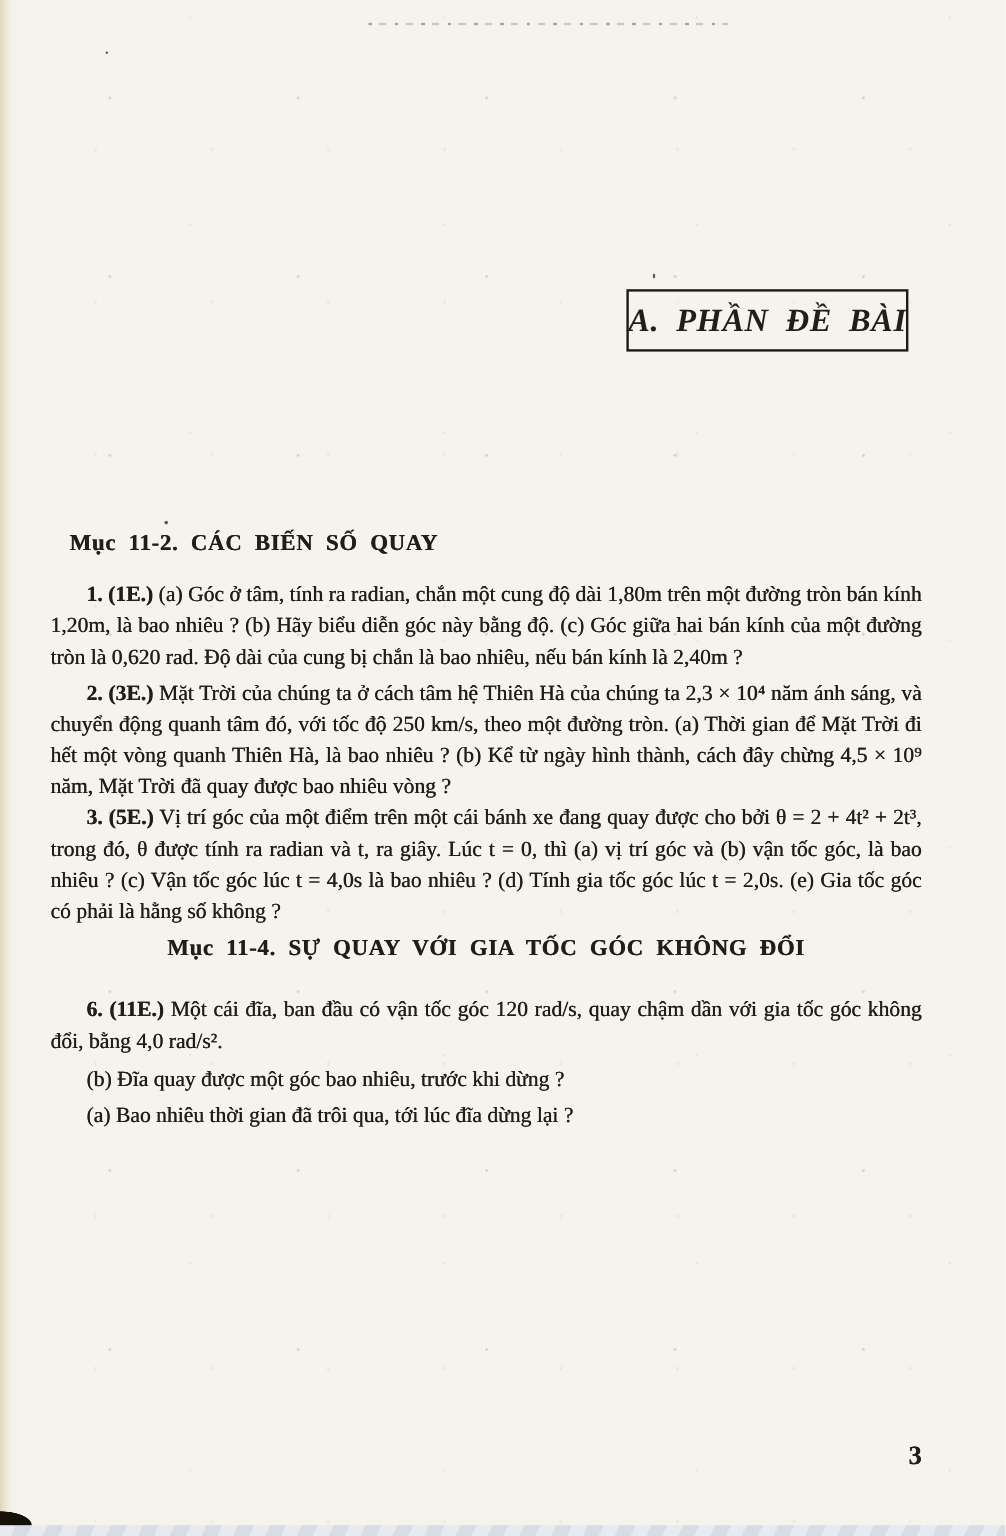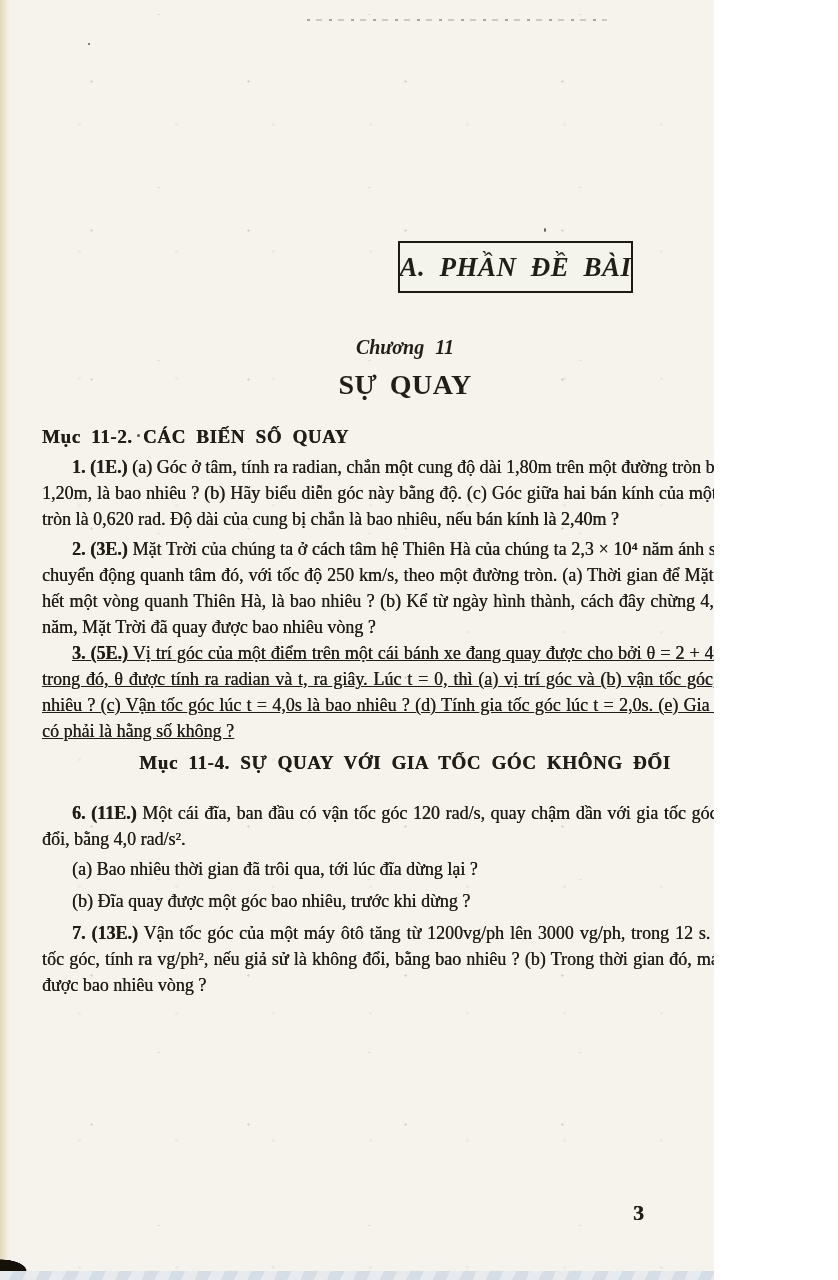--- a/index.html
+++ b/index.html
@@ -3,21 +3,21 @@
 <meta charset="utf-8">
 <title></title>
 <style>
   html,body{margin:0;padding:0;}
   body{
     width:838px;height:1280px;
     font-family:"Liberation Serif","DejaVu Serif",serif;
     background:#ffffff;
   }
   .page{
-    position:relative;width:714px;height:1280px;overflow:hidden;
+    position:relative;width:838px;height:1280px;overflow:hidden;
     background-color:#f5f3ec;
     background-image:
       radial-gradient(rgba(95,85,70,.20) 1px, rgba(95,85,70,0) 1.4px),
       radial-gradient(rgba(130,118,95,.13) 1px, rgba(130,118,95,0) 1.3px),
       radial-gradient(rgba(160,150,125,.10) 1.2px, rgba(160,150,125,0) 1.5px);
     background-size:157px 149px, 211px 173px, 97px 127px;
     background-position:13px 7px, 53px 101px, 31px 61px;
     color:#211e19;
   }
   
@@ -56,29 +56,29 @@
   .chapter-label{font-size:20px;font-weight:bold;font-style:italic;word-spacing:6px;}
   .chapter-title{font-size:28px;font-weight:bold;margin-top:10px;letter-spacing:.5px;word-spacing:5px;}
 
   
   .text-col{
     position:absolute;left:42px;width:726px;top:424px;
     font-size:18px;line-height:26px;
     text-shadow:.3px 0 0 currentColor;
   }
   .sec{
-    margin:0;font-size:19px;line-height:26px;font-weight:bold;
+    margin:16px;font-size:19px;line-height:26px;font-weight:bold;
     letter-spacing:.6px;word-spacing:5px;
   }
   .sec.second{margin-top:6px;text-align:center;}
   .prob{
     margin:0;text-align:justify;text-align-last:left;text-indent:30px;
   }
   .pnum{font-weight:bold;}
-  .mt16{margin-top:4px;} .mt4{margin-top:4px;} .mt0{margin-top:0;text-decoration:underline;}
+  .mt16{margin-top:4px;} .mt4{margin-top:4px;} .mt0{margin-top:0;}
   .mt10{margin-top:24px;} .mt6{margin-top:6px;}
 
   .page-number{
     position:absolute;right:70px;top:1200px;
     font-size:22px;font-weight:bold;text-shadow:.3px 0 0 currentColor;
   }
 </style>
 </head>
 <body>
 
@@ -88,46 +88,41 @@
   <div class="left-edge"></div>
 
   <div class="speck" style="left:137px;top:434px;"></div>
   <div class="speck" style="left:88px;top:43px;width:2px;height:2px;"></div>
   <div class="speck" style="left:544px;top:228px;width:2px;height:4px;"></div>
 
   <div class="part-box">
     <span>A. PHẦN ĐỀ BÀI</span>
   </div>
 
-  <div class="chapter">
-    <div class="chapter-label">Chương 11</div>
-    <div class="chapter-title">SỰ QUAY</div>
-  </div>
 
   <div class="text-col">
 
     <h2 class="sec">Mục 11-2. CÁC BIẾN SỐ QUAY</h2>
 
     <p class="prob mt16"><b class="pnum">1.</b> <b class="pnum">(1E.)</b> <span>(a) Góc ở tâm, tính ra radian, chắn một cung độ dài 1,80m trên một đường tròn bán kính 1,20m, là bao nhiêu ? (b) Hãy biểu diễn góc này bằng độ. (c) Góc giữa hai bán kính của một đường tròn là 0,620 rad. Độ dài của cung bị chắn là bao nhiêu, nếu bán kính là 2,40m ?</span></p>
 
     <p class="prob mt4"><b class="pnum">2.</b> <b class="pnum">(3E.)</b> <span>Mặt Trời của chúng ta ở cách tâm hệ Thiên Hà của chúng ta 2,3 × 10⁴ năm ánh sáng, và chuyển động quanh tâm đó, với tốc độ 250 km/s, theo một đường tròn. (a) Thời gian để Mặt Trời đi hết một vòng quanh Thiên Hà, là bao nhiêu ? (b) Kể từ ngày hình thành, cách đây chừng 4,5 × 10⁹ năm, Mặt Trời đã quay được bao nhiêu vòng ?</span></p>
 
     <p class="prob mt0"><b class="pnum">3.</b> <b class="pnum">(5E.)</b> <span>Vị trí góc của một điểm trên một cái bánh xe đang quay được cho bởi θ = 2 + 4t² + 2t³, trong đó, θ được tính ra radian và t, ra giây. Lúc t = 0, thì (a) vị trí góc và (b) vận tốc góc, là bao nhiêu ? (c) Vận tốc góc lúc t = 4,0s là bao nhiêu ? (d) Tính gia tốc góc lúc t = 2,0s. (e) Gia tốc góc có phải là hằng số không ?</span></p>
 
 
 
     <h2 class="sec second">Mục 11-4. SỰ QUAY VỚI GIA TỐC GÓC KHÔNG ĐỔI</h2>
 
     <p class="prob mt10"><b class="pnum">6.</b> <b class="pnum">(11E.)</b> <span>Một cái đĩa, ban đầu có vận tốc góc 120 rad/s, quay chậm dần với gia tốc góc không đổi, bằng 4,0 rad/s².</span></p>
 
+    <p class="prob mt6"><span>(b) Đĩa quay được một góc bao nhiêu, trước khi dừng ?</span></p>
+
     <p class="prob mt4"><span>(a) Bao nhiêu thời gian đã trôi qua, tới lúc đĩa dừng lại ?</span></p>
 
-    <p class="prob mt6"><span>(b) Đĩa quay được một góc bao nhiêu, trước khi dừng ?</span></p>
-
-    <p class="prob mt6"><b class="pnum">7.</b> <b class="pnum">(13E.)</b> <span>Vận tốc góc của một máy ôtô tăng từ 1200vg/ph lên 3000 vg/ph, trong 12 s. (a) Gia tốc góc, tính ra vg/ph², nếu giả sử là không đổi, bằng bao nhiêu ? (b) Trong thời gian đó, máy quay được bao nhiêu vòng ?</span></p>
 
   </div>
 
   <div class="page-number">3</div>
 
   <div class="desk"></div>
   <div class="corner"></div>
 
 </div>
 

